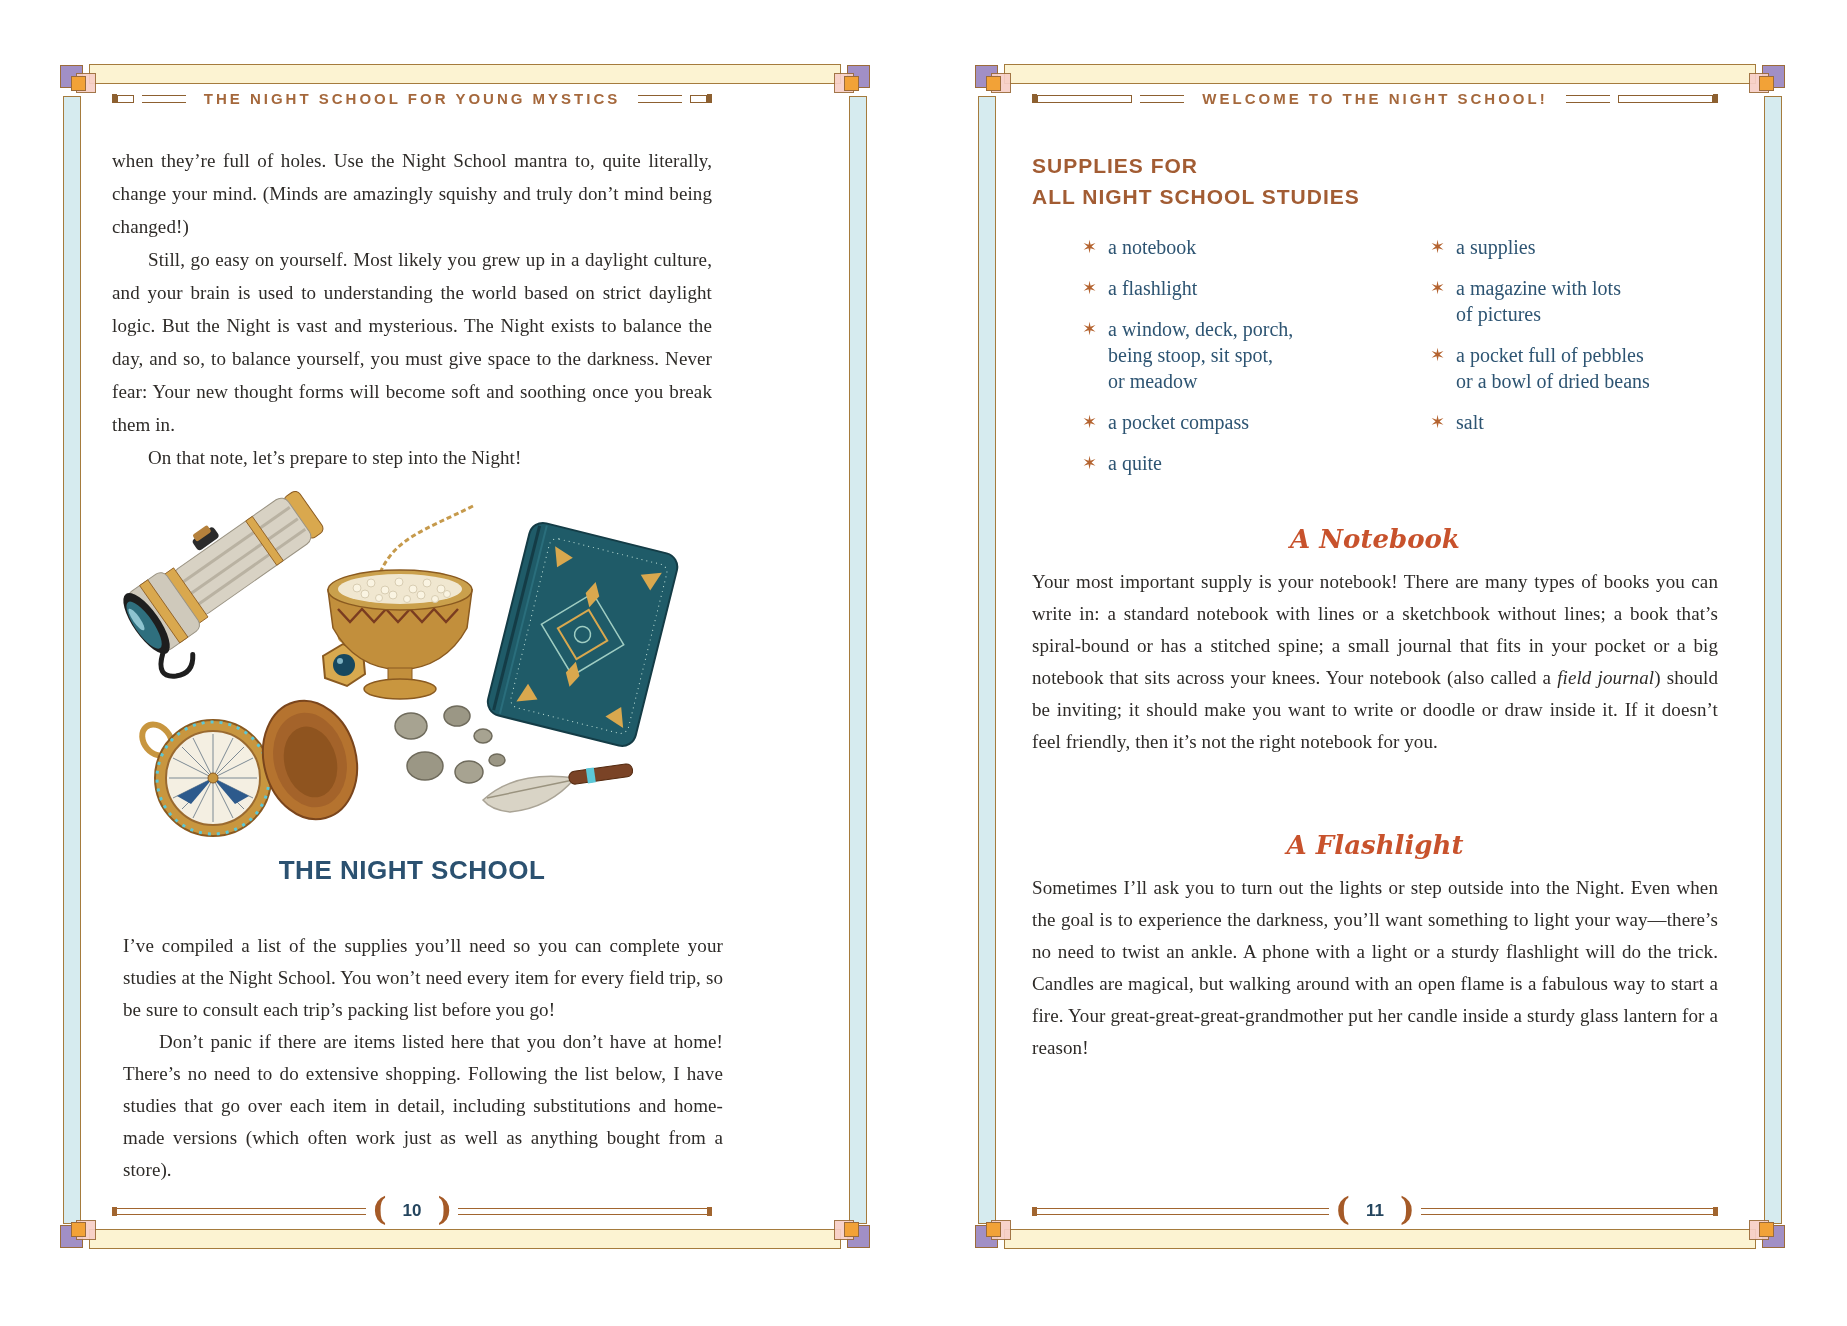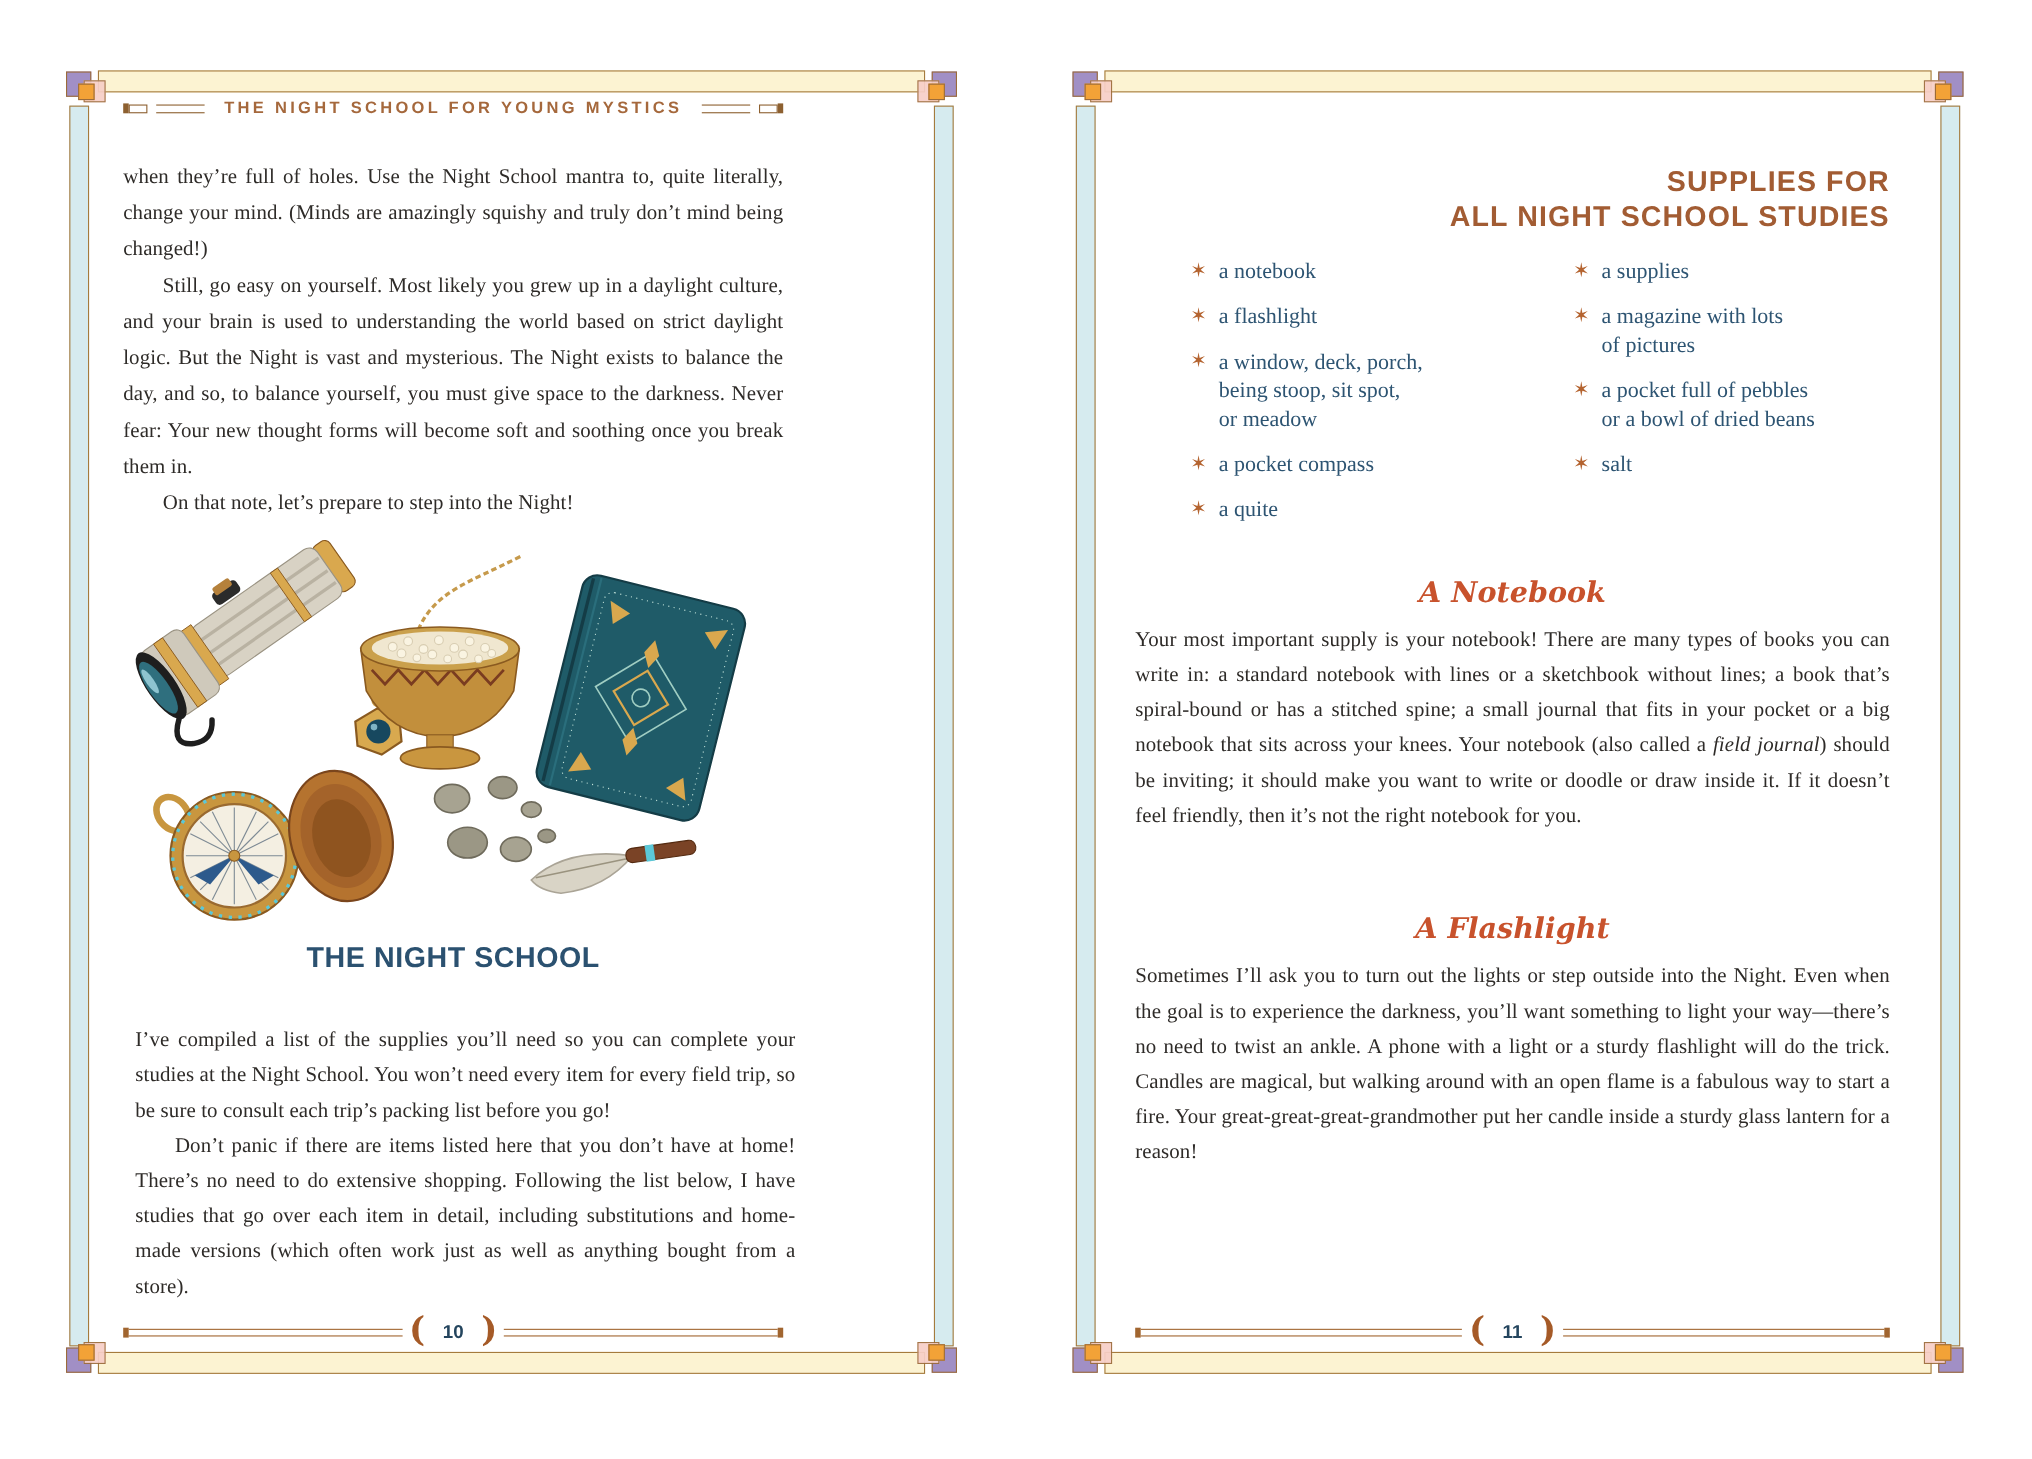--- a/index.html
+++ b/index.html
@@ -46,23 +46,23 @@
   .col-right{left:62px;width:686px;}
   .textblock{position:absolute;}
   .body-p{margin:0;font-size:19px;line-height:33px;text-align:justify;text-indent:36px;letter-spacing:.1px;}
   .no-indent{text-indent:0;}
 
   
   .supply-heading{position:absolute;text-align:center;
     font-family:"Liberation Sans", sans-serif;font-weight:bold;color:#2b5170;
     font-size:26px;line-height:36px;letter-spacing:.5px;}
   .hl{display:block;}
-  .supplies-heading{position:absolute;text-align:right;
+  .supplies-heading{position:absolute;text-align:left;
     font-family:"Liberation Sans", sans-serif;font-weight:bold;color:#a25c33;
-    font-size:26px;line-height:31px;letter-spacing:1px;}
+    font-size:21px;line-height:31px;letter-spacing:1px;}
   .section-title{position:absolute;text-align:center;width:686px;left:62px;
     font-style:italic;font-weight:bold;font-size:26px;color:#c8522c;
     font-family:"DejaVu Serif", serif;}
 
   
   .supply-list{position:absolute;}
   .supply-col{position:absolute;top:0;}
   .supply-col-1{left:50px;width:330px;}
   .supply-col-2{left:398px;width:288px;}
   .supply-item{display:flex;margin-bottom:15px;color:#2d5472;font-size:20px;line-height:26px;}
@@ -277,20 +277,29 @@
       <span class="sq sq-purple"></span>
       <span class="sq sq-pink"></span>
       <span class="sq sq-orange"></span>
     </div>
   <div class="corner corner-br">
       <span class="sq sq-purple"></span>
       <span class="sq sq-pink"></span>
       <span class="sq sq-orange"></span>
     </div>
 
+  <div class="running-head rh-right">
+    <span class="rh-cap"></span>
+    <span class="rh-long"></span>
+    <span class="rh-short"></span>
+    <span class="rh-title">WELCOME TO THE NIGHT SCHOOL!</span>
+    <span class="rh-short"></span>
+    <span class="rh-long"></span>
+    <span class="rh-cap"></span>
+  </div>
 
   <div class="supplies-heading col-right" style="top:92px;">
     <span class="hl">SUPPLIES FOR</span>
     <span class="hl">ALL NIGHT SCHOOL STUDIES</span>
   </div>
 
   <div class="supply-list col-right" style="top:176px;height:280px;">
     <div class="supply-col supply-col-1">
       <div class="supply-item">
         <span class="star">✶</span>

